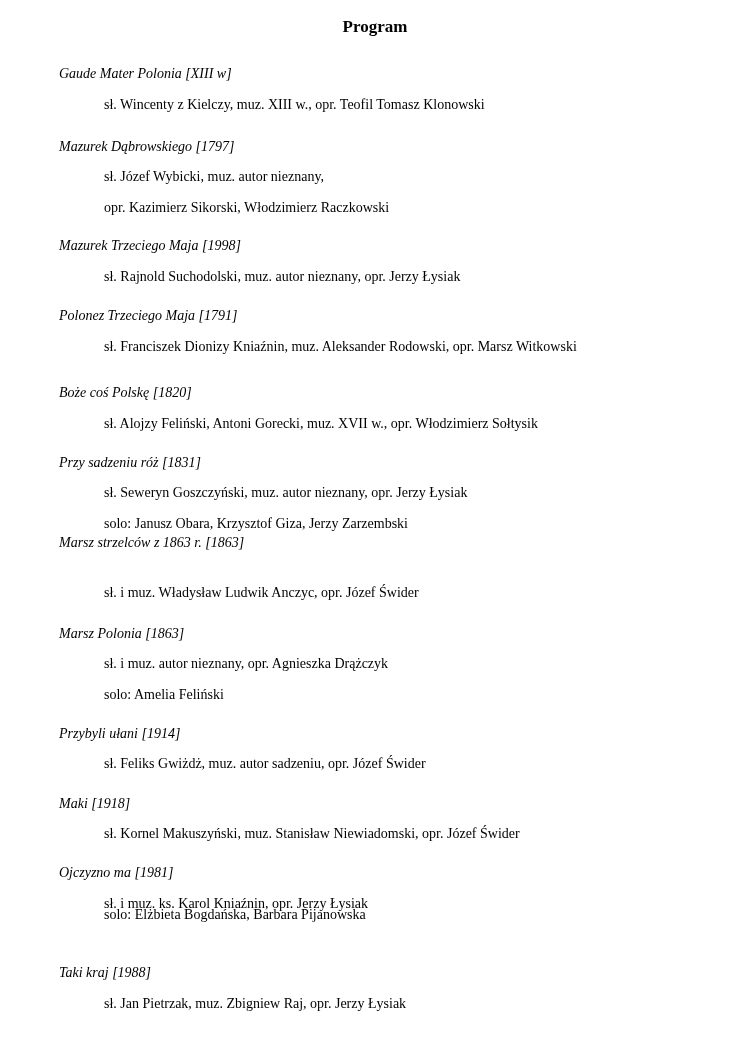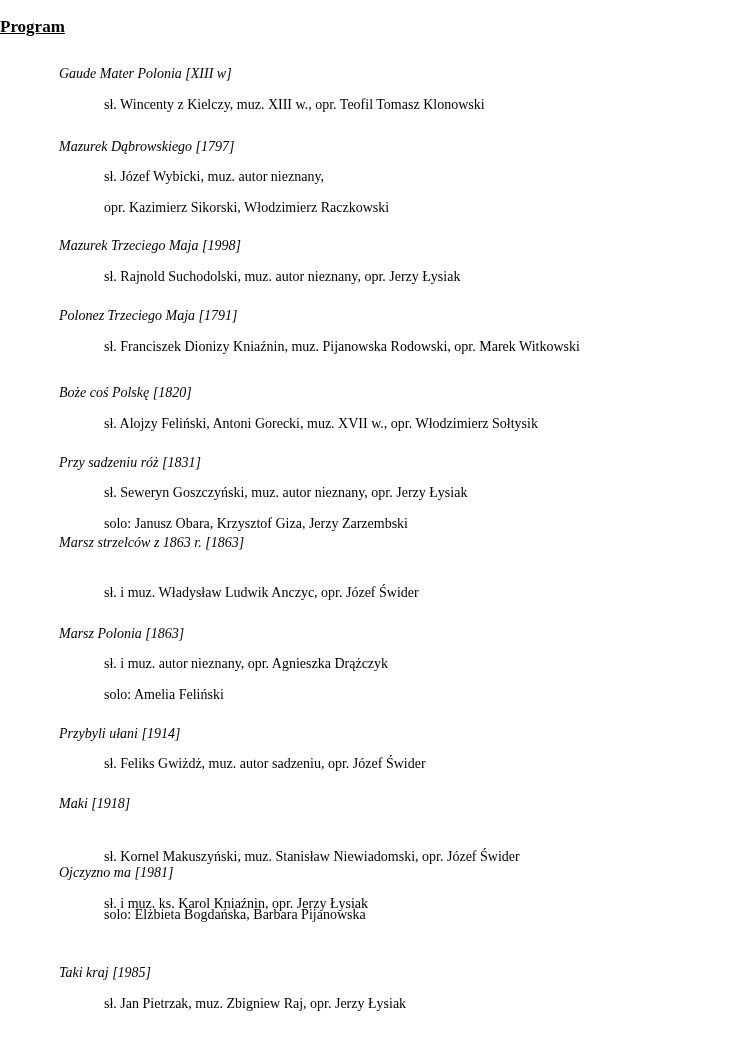--- a/index.html
+++ b/index.html
@@ -12,24 +12,24 @@
       height: 1053px;
       position: relative;
       overflow: hidden;
       font-family: "Liberation Serif", "DejaVu Serif", serif;
       color: #000000;
     }
     .title {
       position: absolute;
       left: 0;
       width: 750px;
+      text-align: center;
       top: 16px;
       font-size: 17px;
       font-weight: bold;
-      text-decoration: underline;
       line-height: 22px;
     }
     .line {
       position: absolute;
       white-space: nowrap;
       font-size: 14px;
       line-height: 22px;
     }
     .song-title {
       left: 59px;
@@ -56,21 +56,21 @@
     <div class="line detail" style="top:197px">opr. Kazimierz Sikorski, Włodzimierz Raczkowski</div>
   </div>
 
   <div>
     <div class="line song-title" style="top:235px">Mazurek Trzeciego Maja [1998]</div>
     <div class="line detail" style="top:266px">sł. Rajnold Suchodolski, muz. autor nieznany, opr. Jerzy Łysiak</div>
   </div>
 
   <div>
     <div class="line song-title" style="top:305px">Polonez Trzeciego Maja [1791]</div>
-    <div class="line detail" style="top:336px">sł. Franciszek Dionizy Kniaźnin, muz. Pijanowska Rodowski, opr. Marek Witkowski</div>
+    <div class="line detail" style="top:336px">sł. Franciszek Dionizy Kniaźnin, muz. Aleksander Rodowski, opr. Marsz Witkowski</div>
   </div>
 
   <div>
     <div class="line song-title" style="top:382px">Boże coś Polskę [1820]</div>
     <div class="line detail" style="top:413px">sł. Alojzy Feliński, Antoni Gorecki, muz. XVII w., opr. Włodzimierz Sołtysik</div>
   </div>
 
   <div>
     <div class="line song-title" style="top:452px">Przy sadzeniu róż [1831]</div>
     <div class="line detail" style="top:482px">sł. Seweryn Goszczyński, muz. autor nieznany, opr. Jerzy Łysiak</div>
@@ -88,26 +88,26 @@
     <div class="line detail" style="top:684px">solo: Amelia Feliński</div>
   </div>
 
   <div>
     <div class="line song-title" style="top:723px">Przybyli ułani [1914]</div>
     <div class="line detail" style="top:753px">sł. Feliks Gwiżdż, muz. autor sadzeniu, opr. Józef Świder</div>
   </div>
 
   <div>
     <div class="line song-title" style="top:793px">Maki [1918]</div>
-    <div class="line detail" style="top:846px">sł. Kornel Makuszyński, muz. Stanisław Niewiadomski, opr. Józef Świder</div>
+    <div class="line detail" style="top:823px">sł. Kornel Makuszyński, muz. Stanisław Niewiadomski, opr. Józef Świder</div>
   </div>
 
   <div>
     <div class="line song-title" style="top:862px">Ojczyzno ma [1981]</div>
     <div class="line detail" style="top:893px">sł. i muz. ks. Karol Kniaźnin, opr. Jerzy Łysiak</div>
     <div class="line detail" style="top:904px">solo: Elżbieta Bogdańska, Barbara Pijanowska</div>
   </div>
 
   <div>
-    <div class="line song-title" style="top:962px">Taki kraj [1985]</div>
+    <div class="line song-title" style="top:962px">Taki kraj [1988]</div>
     <div class="line detail" style="top:993px">sł. Jan Pietrzak, muz. Zbigniew Raj, opr. Jerzy Łysiak</div>
   </div>
 </div>
 
 </body></html>

